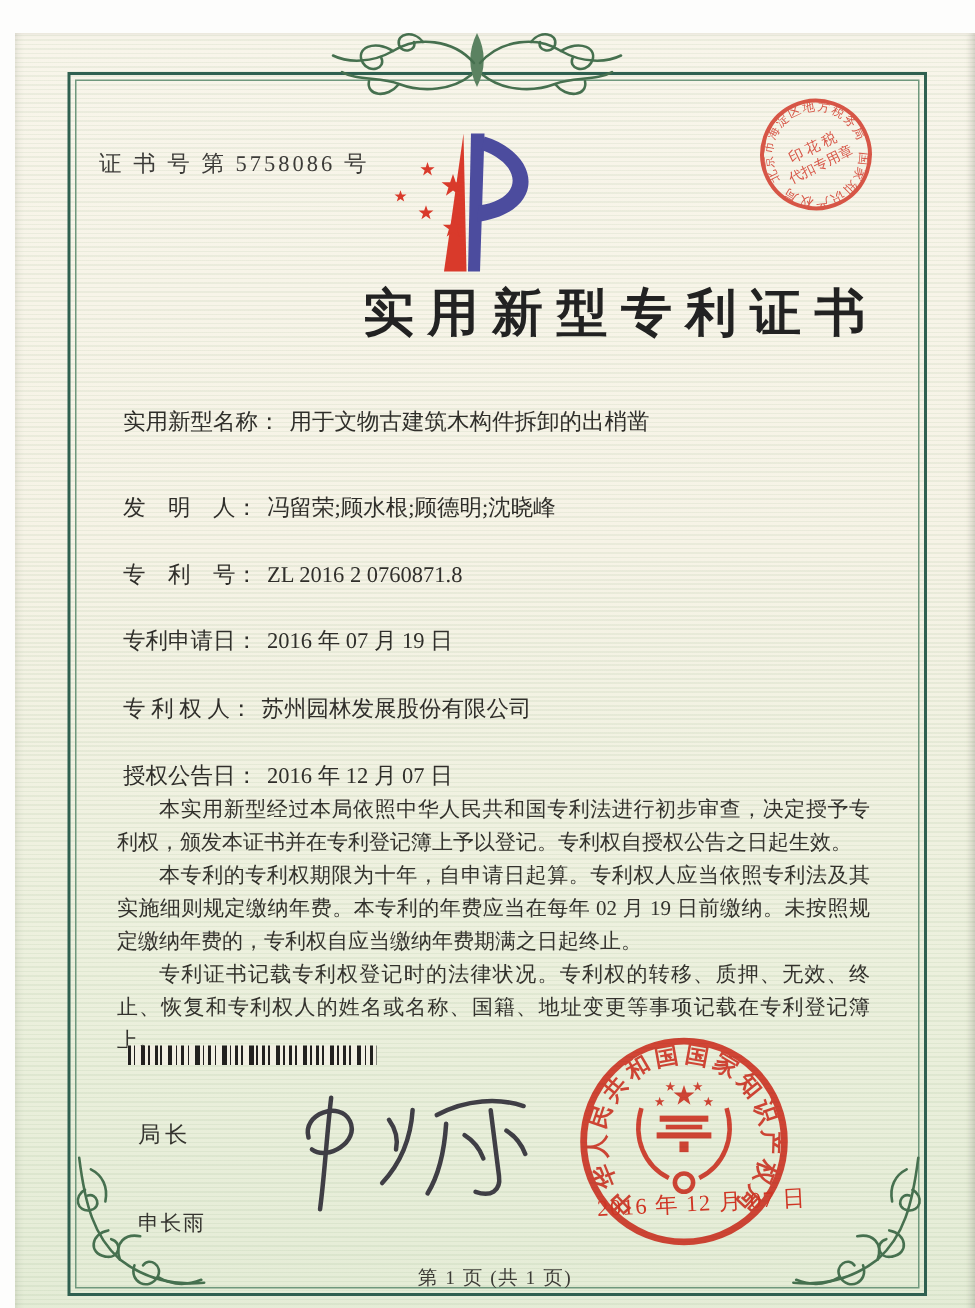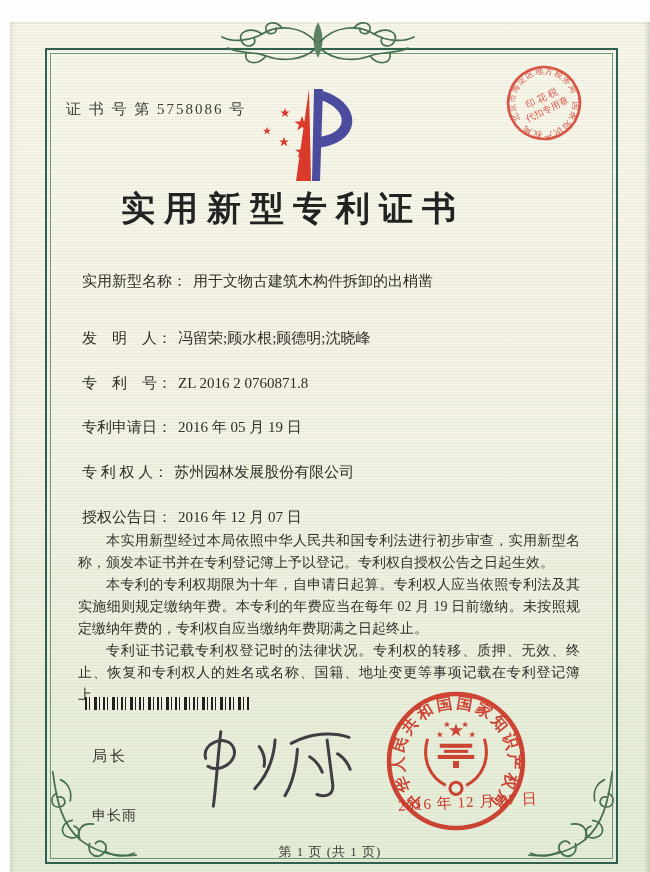--- a/index.html
+++ b/index.html
@@ -26,21 +26,21 @@
     border:1px solid #6f987d;
   }
   .ornament{position:absolute;pointer-events:none;}
   #ornament-top{left:218px;top:0px;width:200px;height:56px;}
   #flourish-bl{left:47px;top:752px;width:92px;height:92px;}
   #flourish-br{left:526px;top:752px;width:92px;height:92px;transform:scaleX(-1);}
   
   .cert-no{position:absolute;left:66px;top:84px;font-size:15px;letter-spacing:2px;color:#3c3b38;}
   .logo{position:absolute;left:252px;top:68px;width:124px;height:108px;}
   .title{
-    position:absolute;left:0;top:170px;width:586px;text-align:center;
+    position:absolute;left:0;top:170px;width:586px;text-align:right;
     font-size:34px;font-weight:600;letter-spacing:9px;color:#222;
   }
   .field{position:absolute;left:82px;width:500px;font-size:15px;color:#2f2e2a;white-space:nowrap;}
   .field .fvalue{margin-left:6px;text-align:center;}
   .paras{
     position:absolute;left:78px;top:514px;width:502px;
     font-size:14px;line-height:22px;text-align:justify;color:#33322d;
   }
   .paras p{margin:0;text-indent:2em;}
   .barcode{
@@ -156,31 +156,31 @@
   <div class="field" style="top:256px">
     <span class="flabel">实用新型名称：</span><span class="fvalue">用于文物古建筑木构件拆卸的出梢凿</span>
   </div>
   <div class="field" style="top:313px">
     <span class="flabel">发　明　人：</span><span class="fvalue">冯留荣;顾水根;顾德明;沈晓峰</span>
   </div>
   <div class="field" style="top:358px">
     <span class="flabel">专　利　号：</span><span class="fvalue">ZL 2016 2 0760871.8</span>
   </div>
   <div class="field" style="top:402px">
-    <span class="flabel">专利申请日：</span><span class="fvalue">2016 年 05 月 19 日</span>
+    <span class="flabel">专利申请日：</span><span class="fvalue">2016 年 07 月 19 日</span>
   </div>
   <div class="field" style="top:447px">
     <span class="flabel">专 利 权 人：</span><span class="fvalue">苏州园林发展股份有限公司</span>
   </div>
   <div class="field" style="top:492px">
     <span class="flabel">授权公告日：</span><span class="fvalue">2016 年 12 月 07 日</span>
   </div>
 
   <div class="paras">
-    <p>本实用新型经过本局依照中华人民共和国专利法进行初步审查，实用新型名称，颁发本证书并在专利登记簿上予以登记。专利权自授权公告之日起生效。</p>
+    <p>本实用新型经过本局依照中华人民共和国专利法进行初步审查，决定授予专利权，颁发本证书并在专利登记簿上予以登记。专利权自授权公告之日起生效。</p>
     <p>本专利的专利权期限为十年，自申请日起算。专利权人应当依照专利法及其实施细则规定缴纳年费。本专利的年费应当在每年 02 月 19 日前缴纳。未按照规定缴纳年费的，专利权自应当缴纳年费期满之日起终止。</p>
     <p>专利证书记载专利权登记时的法律状况。专利权的转移、质押、无效、终止、恢复和专利权人的姓名或名称、国籍、地址变更等事项记载在专利登记簿上。</p>
   </div>
 
   <div class="barcode"></div>
 
   <div class="signoff-title">局长</div>
   <div class="signoff-name">申长雨</div>
 
   <svg class="signature" viewBox="0 0 172 100">

